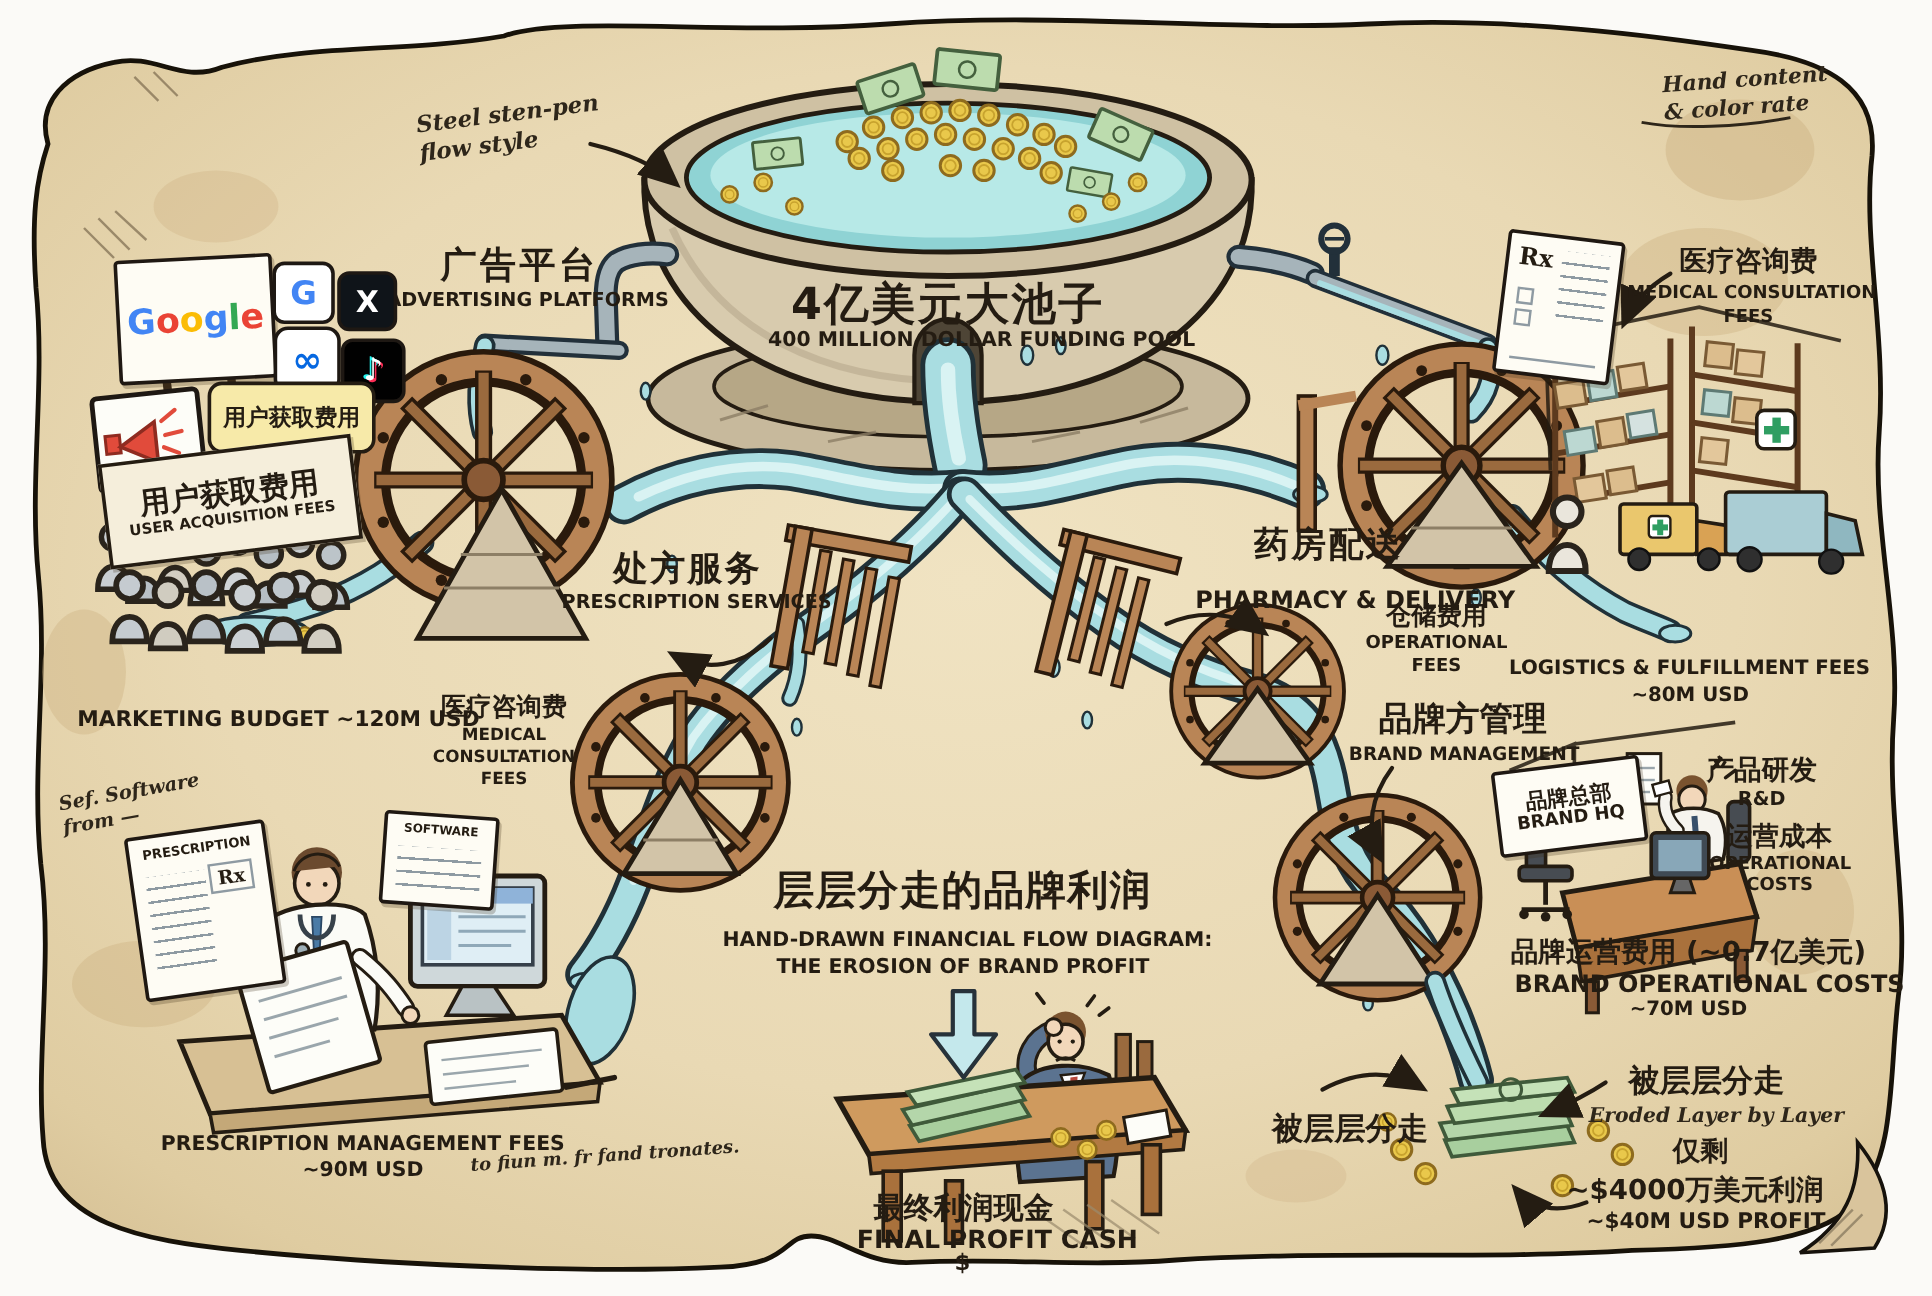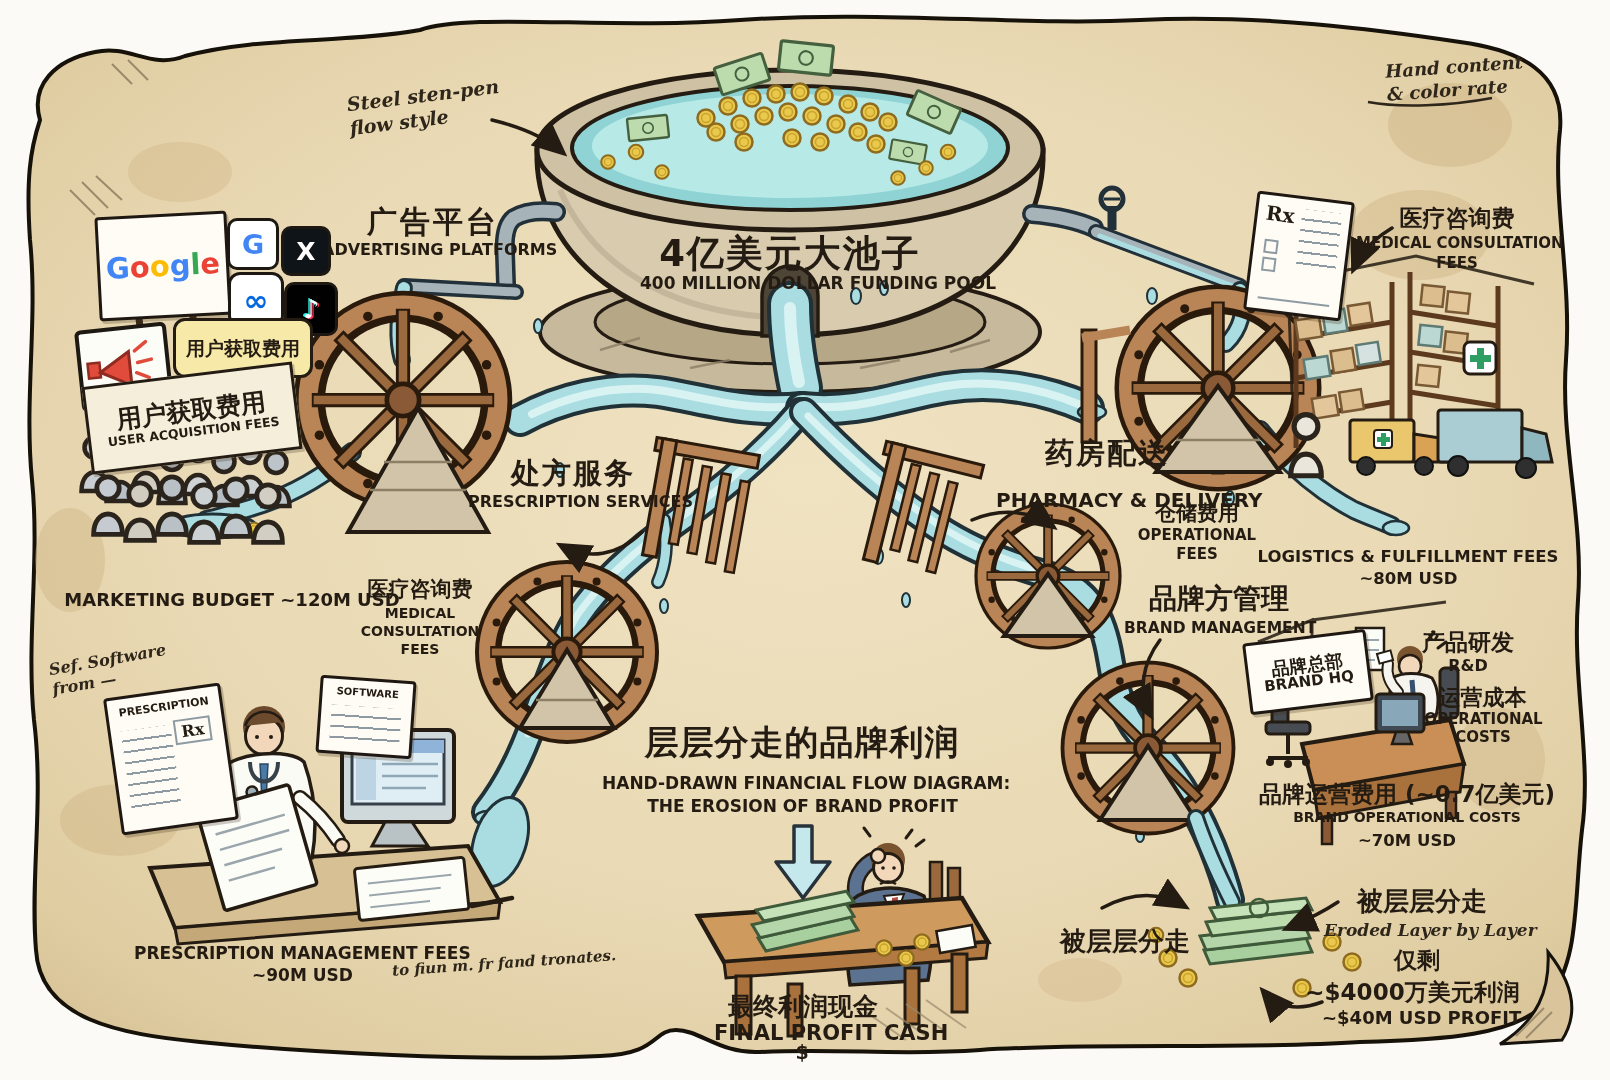--- a/index.html
+++ b/index.html
@@ -622,21 +622,21 @@
   <div class="lbl" style="position:static;font-size:15px;">BRAND HQ</div>
 </div>
 
 <div class="lbl" style="left:1408px;top:630px;width:120px;font-size:23px;">产品研发</div>
 <div class="lbl" style="left:1438px;top:658px;width:60px;font-size:16px;">R&amp;D</div>
 <div class="lbl" style="left:1420px;top:686px;width:125px;font-size:22px;">运营成本</div>
 <div class="lbl" style="left:1416px;top:712px;width:135px;font-size:15px;">OPERATIONAL</div>
 <div class="lbl" style="left:1450px;top:730px;width:66px;font-size:15px;">COSTS</div>
 
 <div class="lbl" style="left:1252px;top:782px;width:310px;font-size:23px;">品牌运营费用 (~0.7亿美元)</div>
-<div class="lbl" style="left:1262px;top:810px;width:290px;font-size:14px;text-align:center;">BRAND OPERATIONAL COSTS</div>
+<div class="lbl" style="left:1262px;top:810px;width:290px;font-size:20px;text-align:center;">BRAND OPERATIONAL COSTS</div>
 <div class="lbl" style="left:1342px;top:832px;width:130px;font-size:16.5px;">~70M USD</div>
 
 <div class="lbl" style="left:1040px;top:928px;width:170px;font-size:26px;">被层层分走</div>
 <div class="lbl" style="left:1332px;top:888px;width:180px;font-size:26px;">被层层分走</div>
 <div class="hand" style="left:1324px;top:920px;font-size:17px;">Eroded Layer by Layer</div>
 <div class="lbl" style="left:1372px;top:948px;width:90px;font-size:23px;">仅剩</div>
 <div class="lbl" style="left:1300px;top:980px;width:225px;font-size:23px;">~$4000万美元利润</div>
 <div class="lbl" style="left:1322px;top:1008px;width:190px;font-size:18px;">~$40M USD PROFIT</div>
 
 <div class="lbl" style="left:607px;top:724px;width:390px;font-size:34px;letter-spacing:1px;">层层分走的品牌利润</div>

